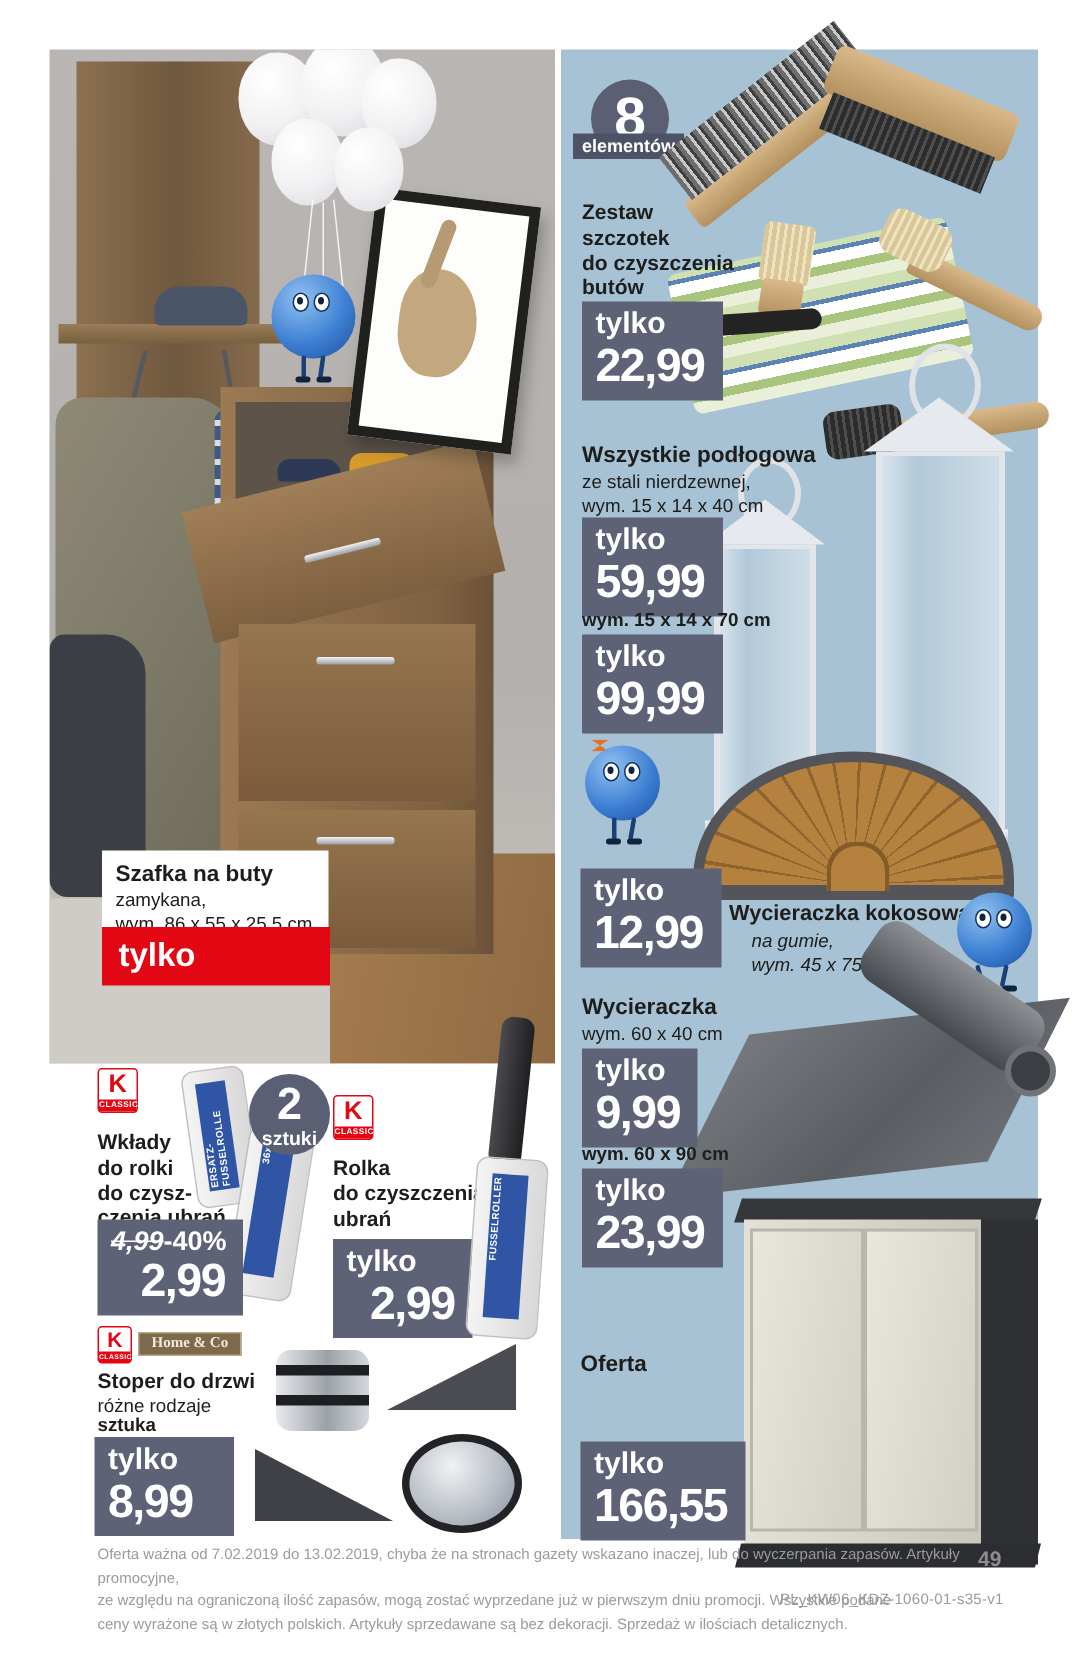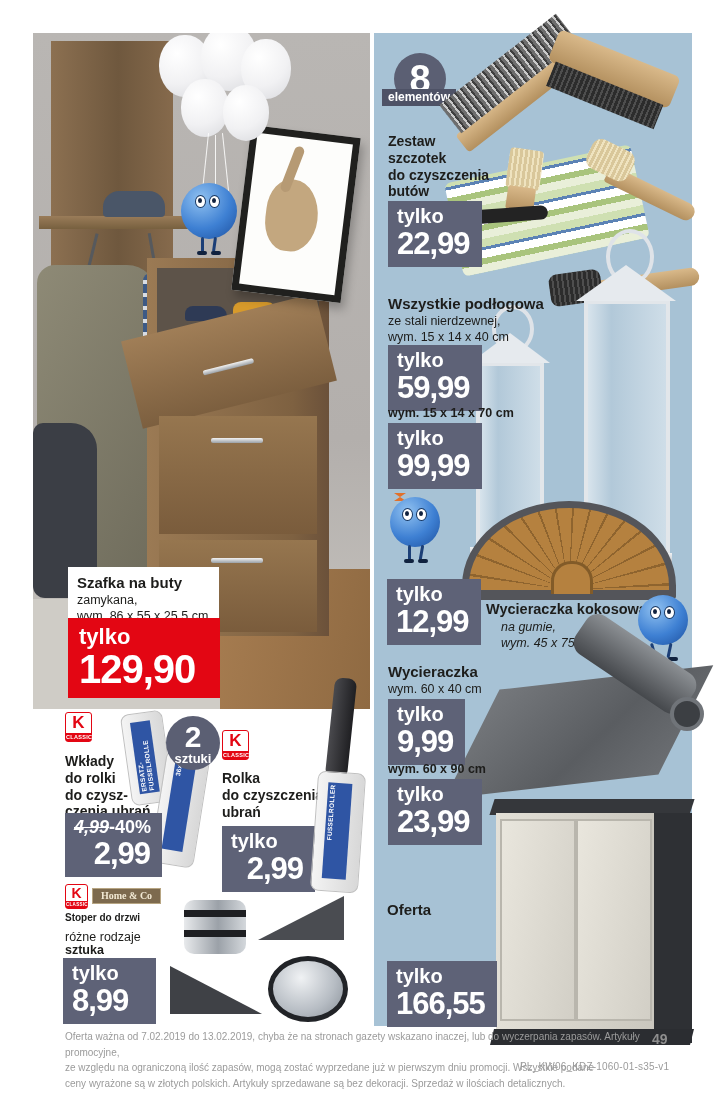--- a/index.html
+++ b/index.html
@@ -191,21 +191,20 @@
       <div class="m-foot" style="left:30px;top:68px;"></div>
     </div>
 
     <div class="abs" style="left:35px;top:534px;width:133px;background:#ffffff;padding:7px 9px 6px;">
       <div class="t-name">Szafka na buty</div>
       <div class="t-desc pre">zamykana,
 wym. 86 x 55 x 25,5 cm</div>
     </div>
     <div class="pb red" style="left:35px;top:585px;width:129px;">
       <span class="lab">tylko</span>
-      <span class="val">129,90</span>
     </div>
   </div>
 
   <div class="bluepanel">
 
     <div class="cbadge" style="left:20px;top:20px;width:52px;height:52px;">
       <span class="num" style="font-size:38px;line-height:1;">8</span>
     </div>
     <div class="ribbon" style="left:8px;top:56px;">elementów</div>
 
@@ -399,21 +398,21 @@
       </div>
     </div>
   </div>
 
   <div class="klogo" style="left:65px;top:884px;width:21px;">
     <span class="kletter" style="font-size:14px;line-height:16px;">K</span>
     <span class="kband" style="font-size:4.5px;line-height:7px;">CLASSIC</span>
   </div>
   <div class="homeco" style="left:92px;top:888px;">Home &amp; Co</div>
 
-  <div class="t-name abs" style="left:65px;top:912px;font-size:10px;">Stoper do drzwi</div>
+  <div class="t-name abs" style="left:65px;top:912px;font-size:14px;">Stoper do drzwi</div>
   <div class="t-desc abs" style="left:65px;top:929px;">różne rodzaje</div>
   <div class="t-desc abs" style="left:65px;top:942px;font-weight:bold;">sztuka</div>
 
   <div class="pb" style="left:63px;top:958px;width:72px;">
     <span class="lab">tylko</span>
     <span class="val">8,99</span>
   </div>
 
   <div>
     <div class="stop-cyl" style="left:184px;top:900px;width:62px;height:54px;">

